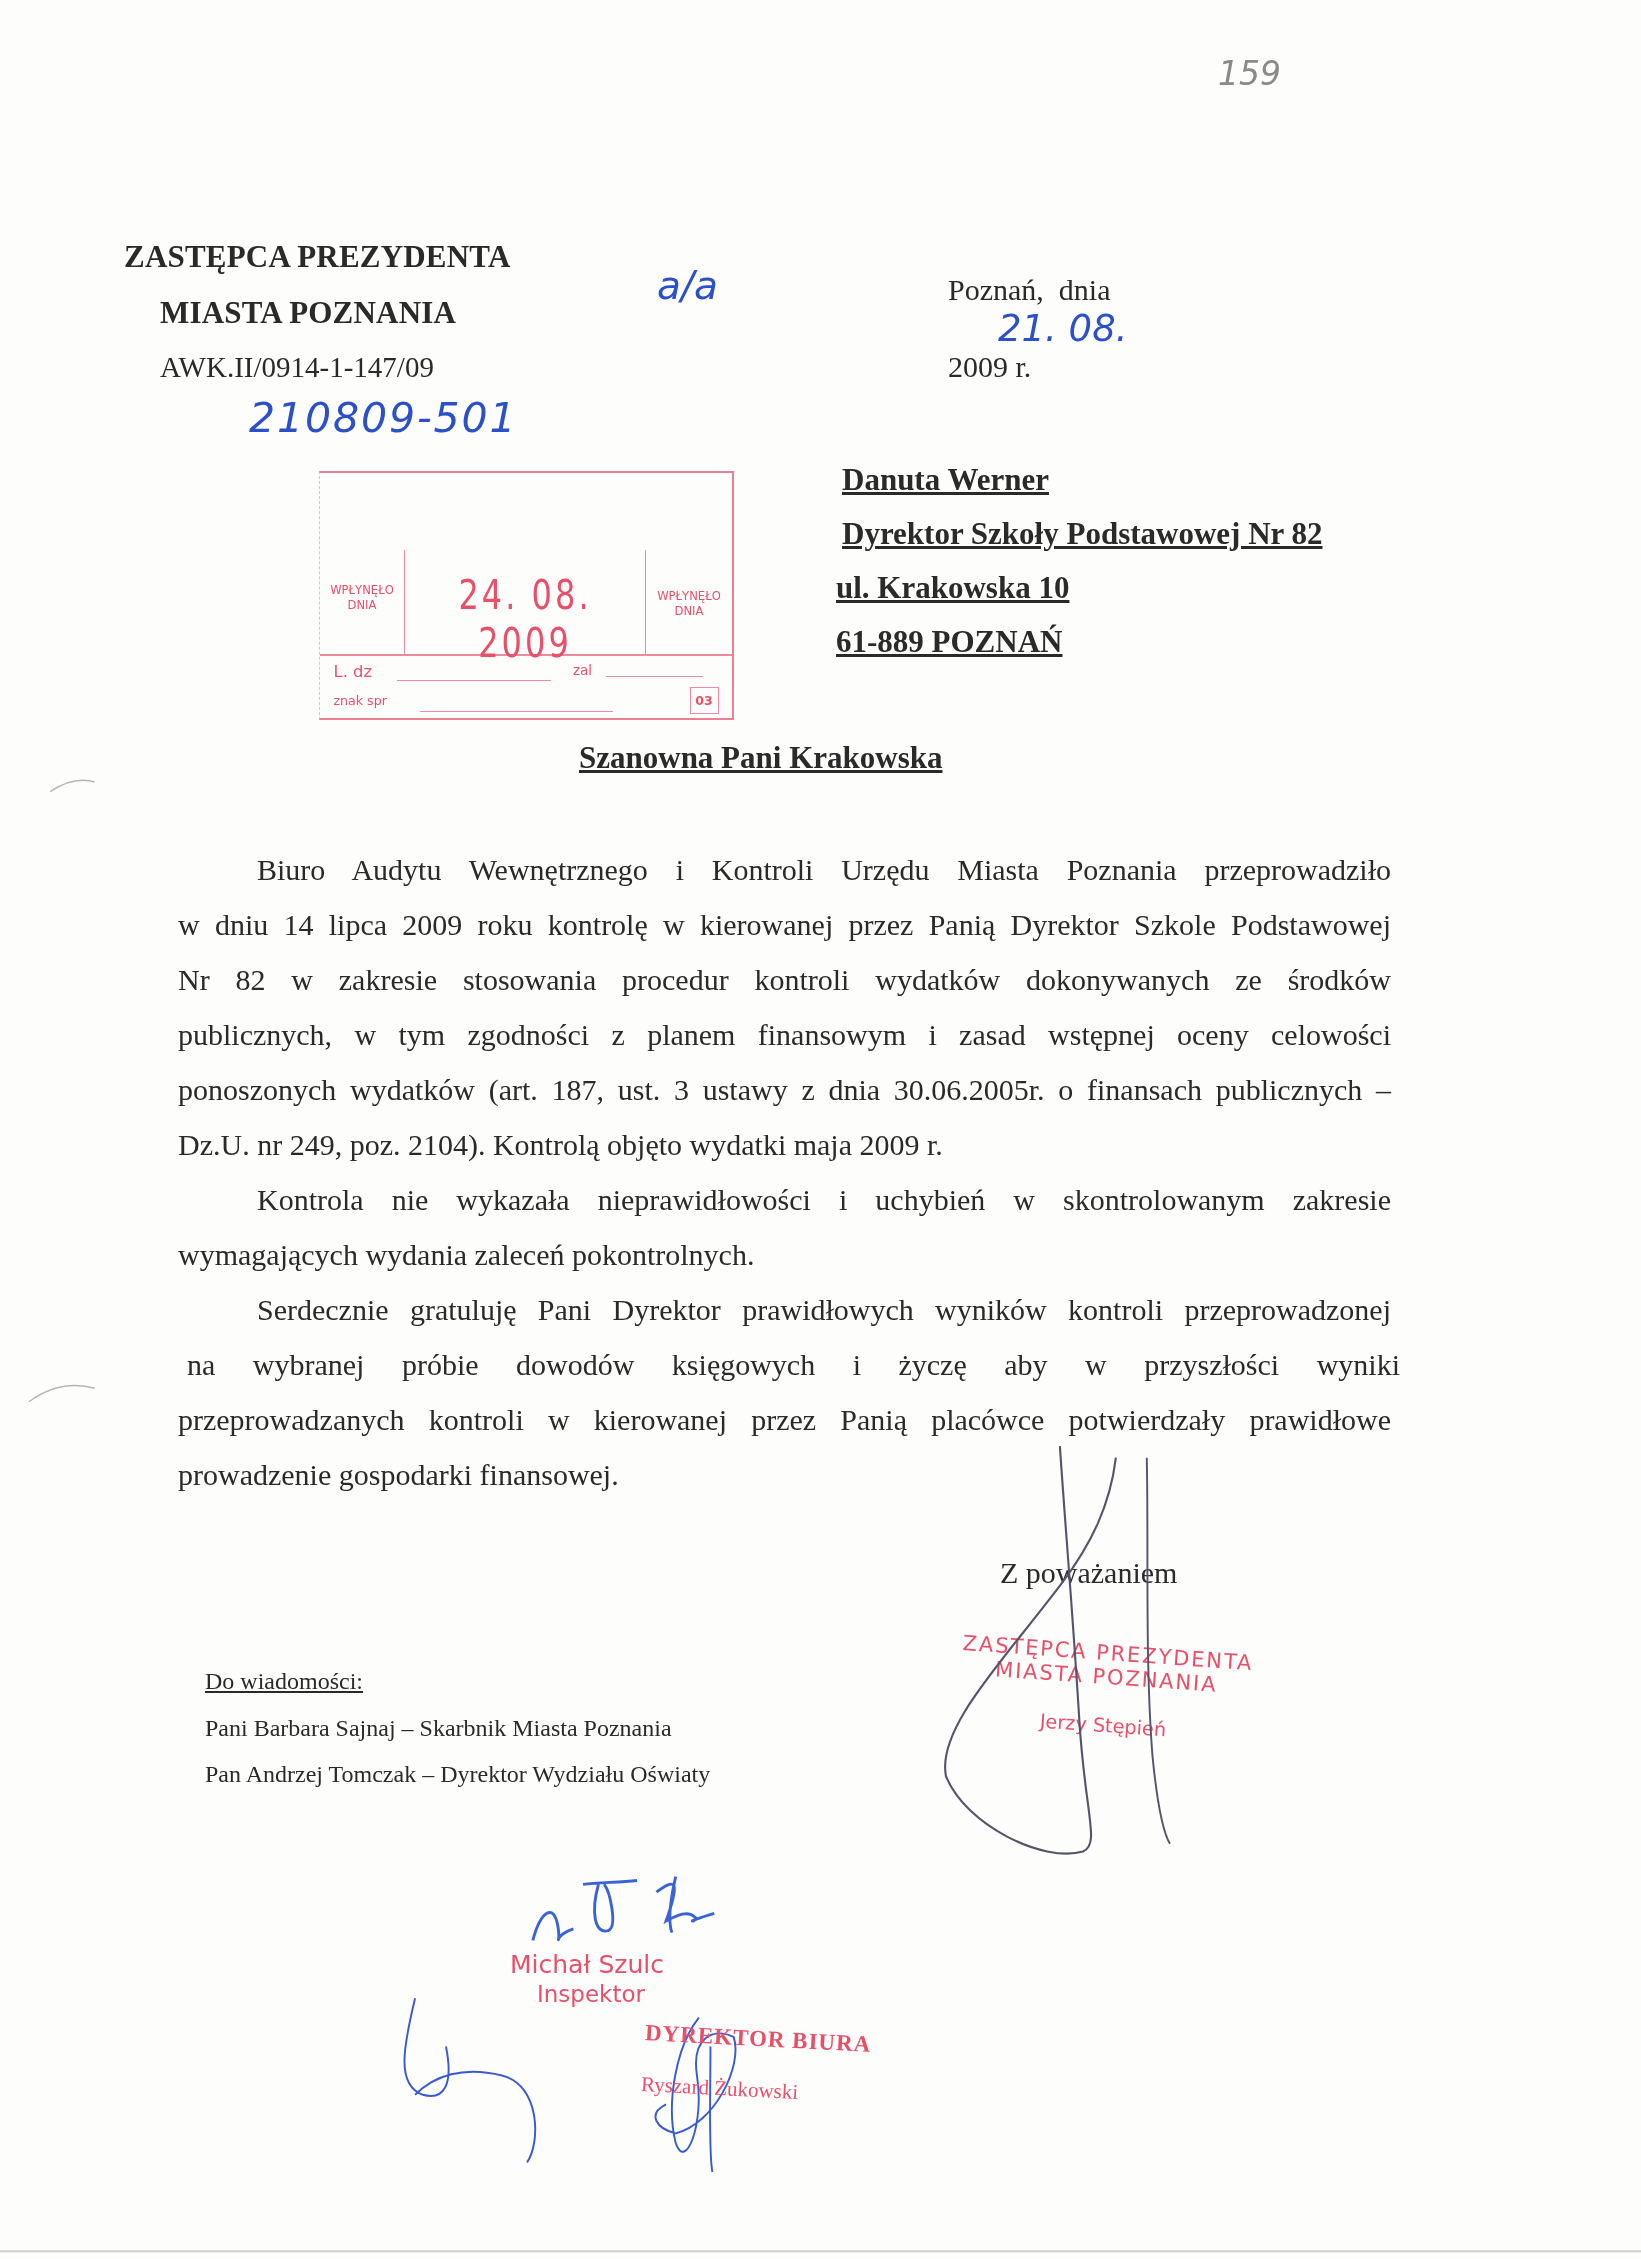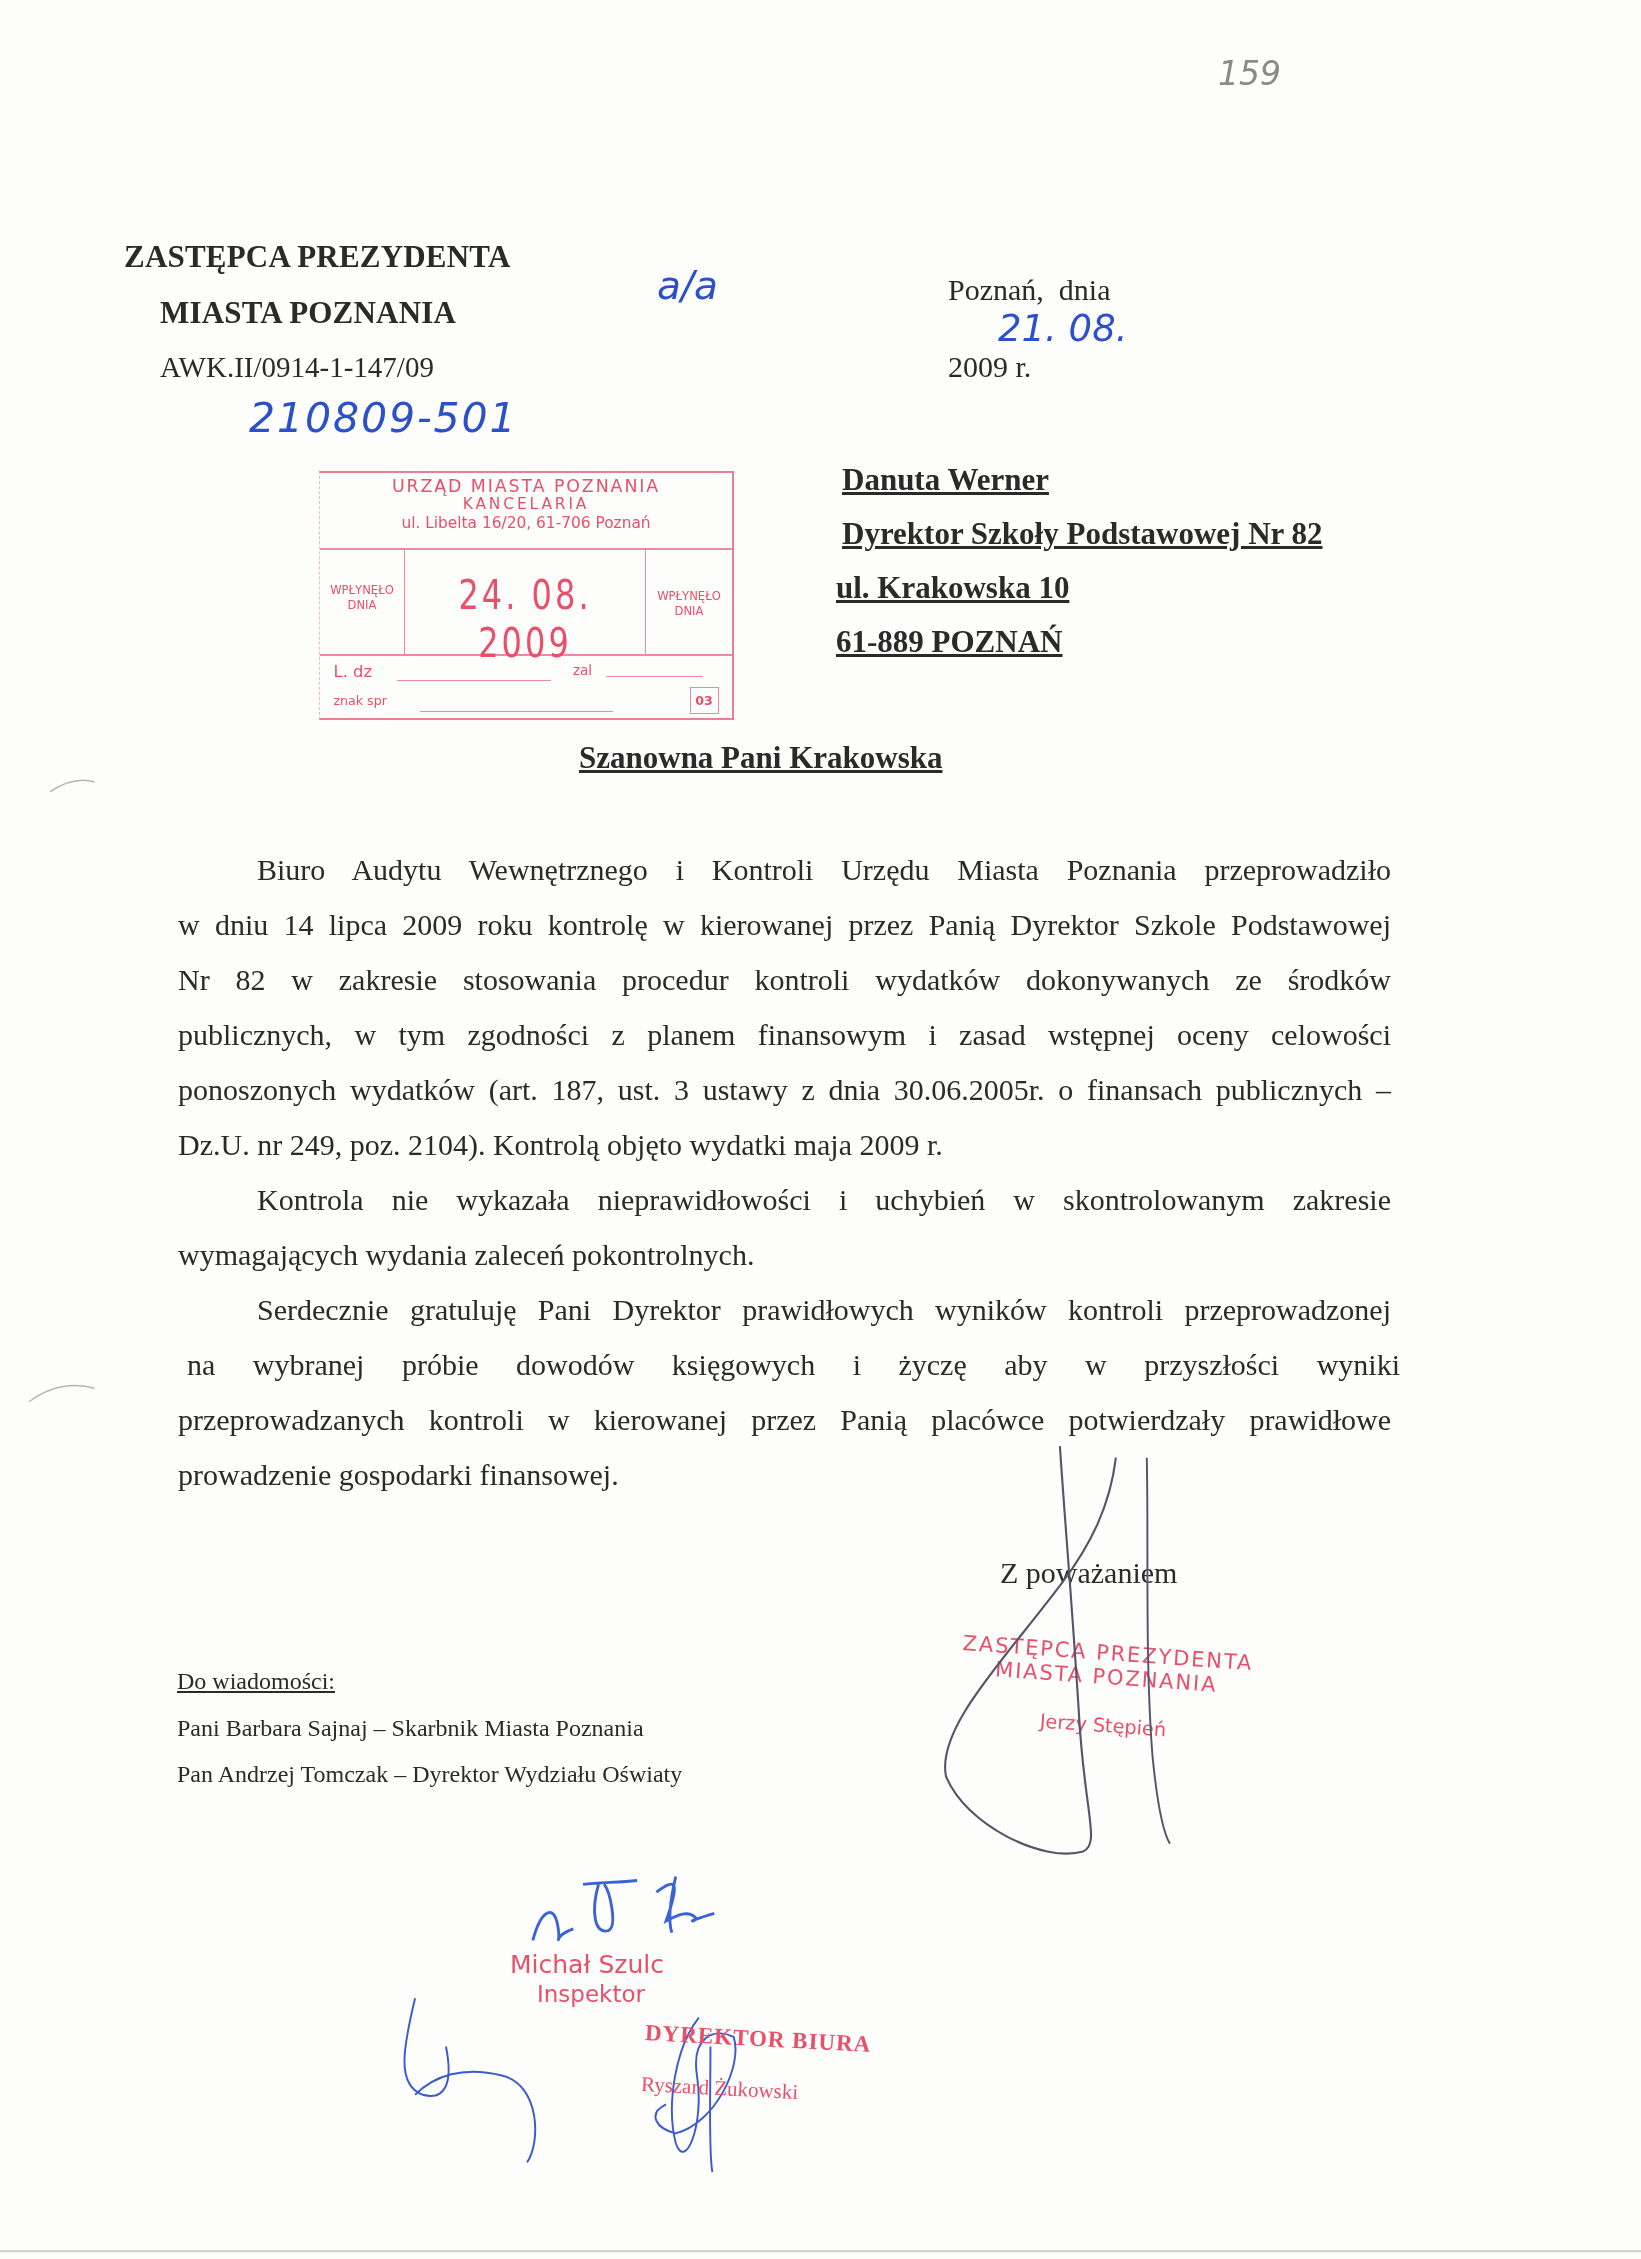--- a/index.html
+++ b/index.html
@@ -15,21 +15,21 @@
   .hdr-bold { font-weight: bold; font-size: 31px; letter-spacing: 0.2px; }
   .hdr-ref { font-size: 29px; }
   .recip { font-weight: bold; font-size: 31px; text-decoration: underline; }
   .body-line {
     position: absolute; left: 178px; width: 1213px;
     font-size: 30px; text-align: justify; text-align-last: justify;
     white-space: nowrap; line-height: 39px;
   }
   .body-line.last { text-align-last: left; }
   .body-line.indent { left: 257px; width: 1134px; }
-  .cc { font-size: 24px; }
+  .cc { font-size: 24px; margin-left: 28px; }
 
   
   .reg-stamp {
     position: absolute; left: 319px; top: 471px; width: 415px; height: 249px;
     border: 2.9px solid #ec7e92; border-left: 1px dashed #f2b7c2; box-sizing: border-box;
   }
   .reg-stamp .row1 { position:absolute; left:0; right:0; top:0; height:75px; border-bottom:2.9px solid #ec8aa0; text-align:center; }
   .reg-stamp .t1 { font-size: 17.4px; letter-spacing: 1.9px; line-height: 19.3px; margin-top: 3.9px; }
   .reg-stamp .t2 { font-size: 15.4px; letter-spacing: 2.9px; line-height: 17.4px; }
   .reg-stamp .t3 { font-size: 15.4px; line-height: 19.3px; }
@@ -59,25 +59,20 @@
 <div class="abs hand" style="left:249px; top:394px; font-size:41px; letter-spacing:1.9px;">210809-501</div>
 <div class="abs hand" style="left:657px; top:263px; font-size:39px;">a/a</div>
 
 <div class="abs" style="left:933px; top:239px; font-size:30px; white-space:pre;">
   <span>Poznań,  dnia</span>
   <span class="hand" style="font-size:37px; margin-left:50px; margin-right:13.5px;">21. 08.</span>
   <span>2009 r.</span>
 </div>
 
 <div class="reg-stamp stampred">
-  <div class="row1">
-    <div class="t1">URZĄD MIASTA POZNANIA</div>
-    <div class="t2">KANCELARIA</div>
-    <div class="t3">ul. Libelta 16/20, 61-706 Poznań</div>
-  </div>
   <div class="row2">
     <div class="lbox">WPŁYNĘŁO DNIA</div>
     <div class="date">24. 08. 2009</div>
     <div class="rbox">WPŁYNĘŁO DNIA</div>
   </div>
   <div class="ldz">L. dz</div>
   <div class="ldz-line"></div>
   <div class="zal">zal</div>
   <div class="zal-line"></div>
   <div class="znak">znak spr</div>

